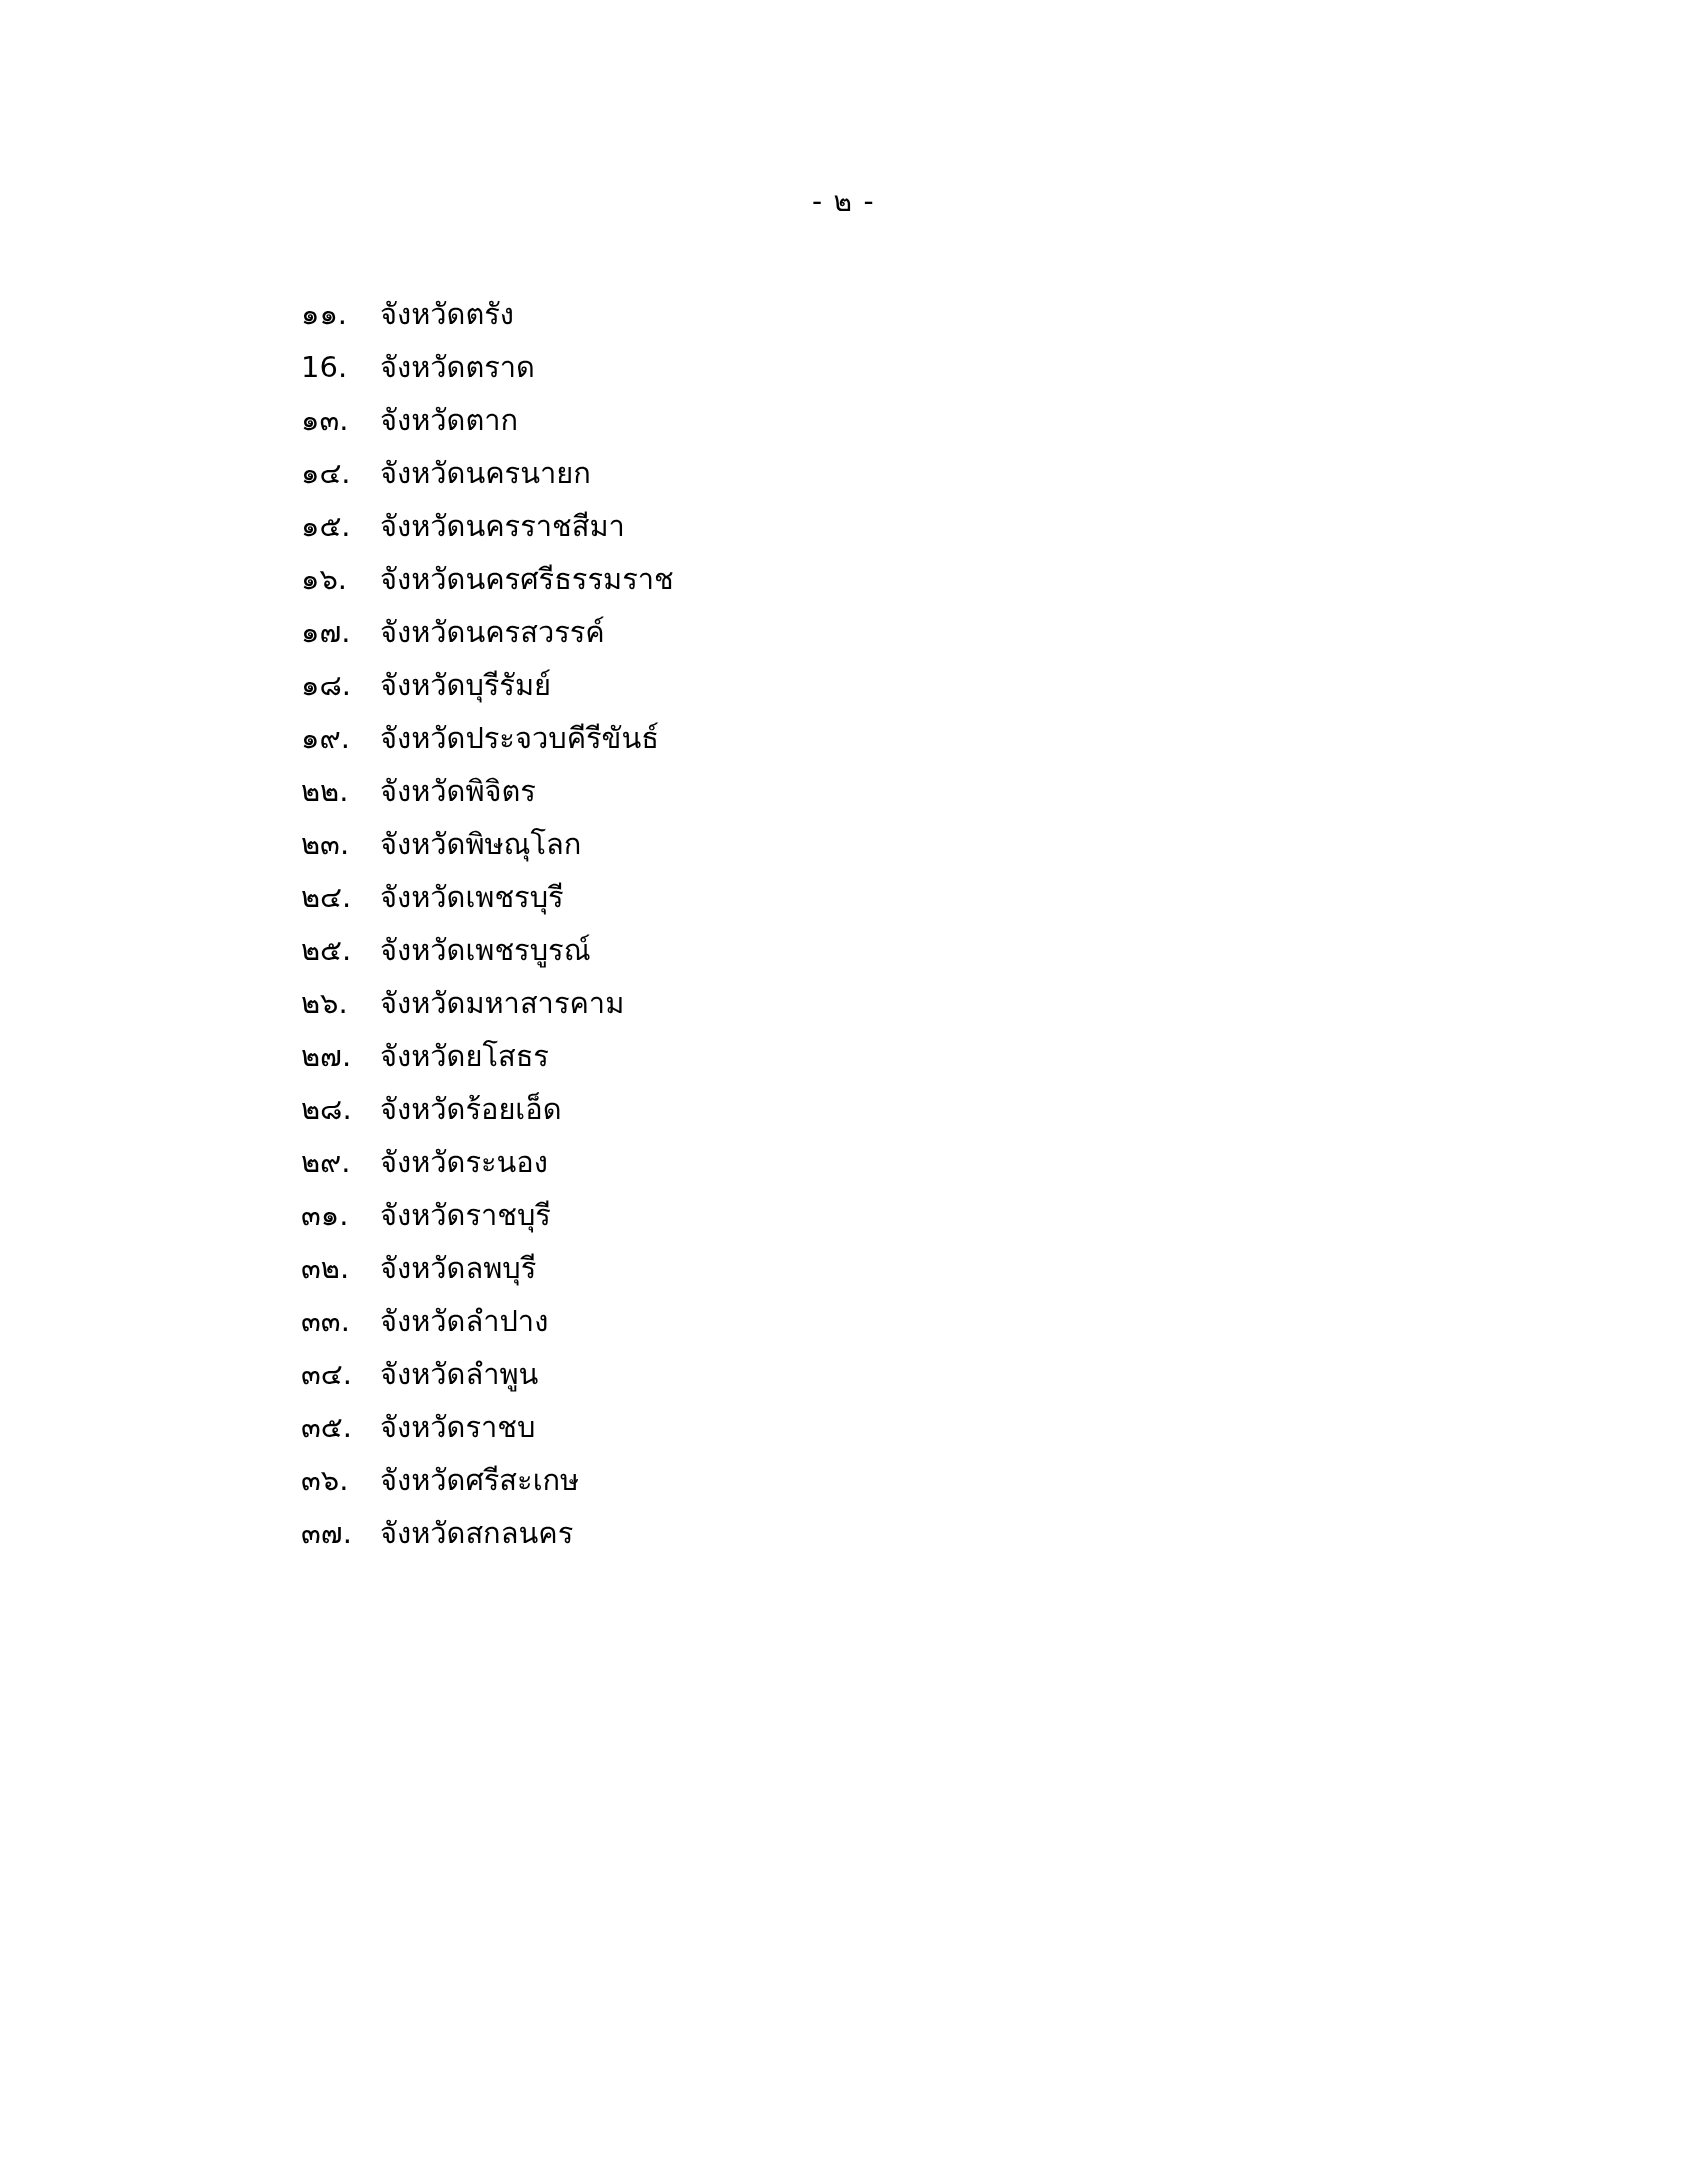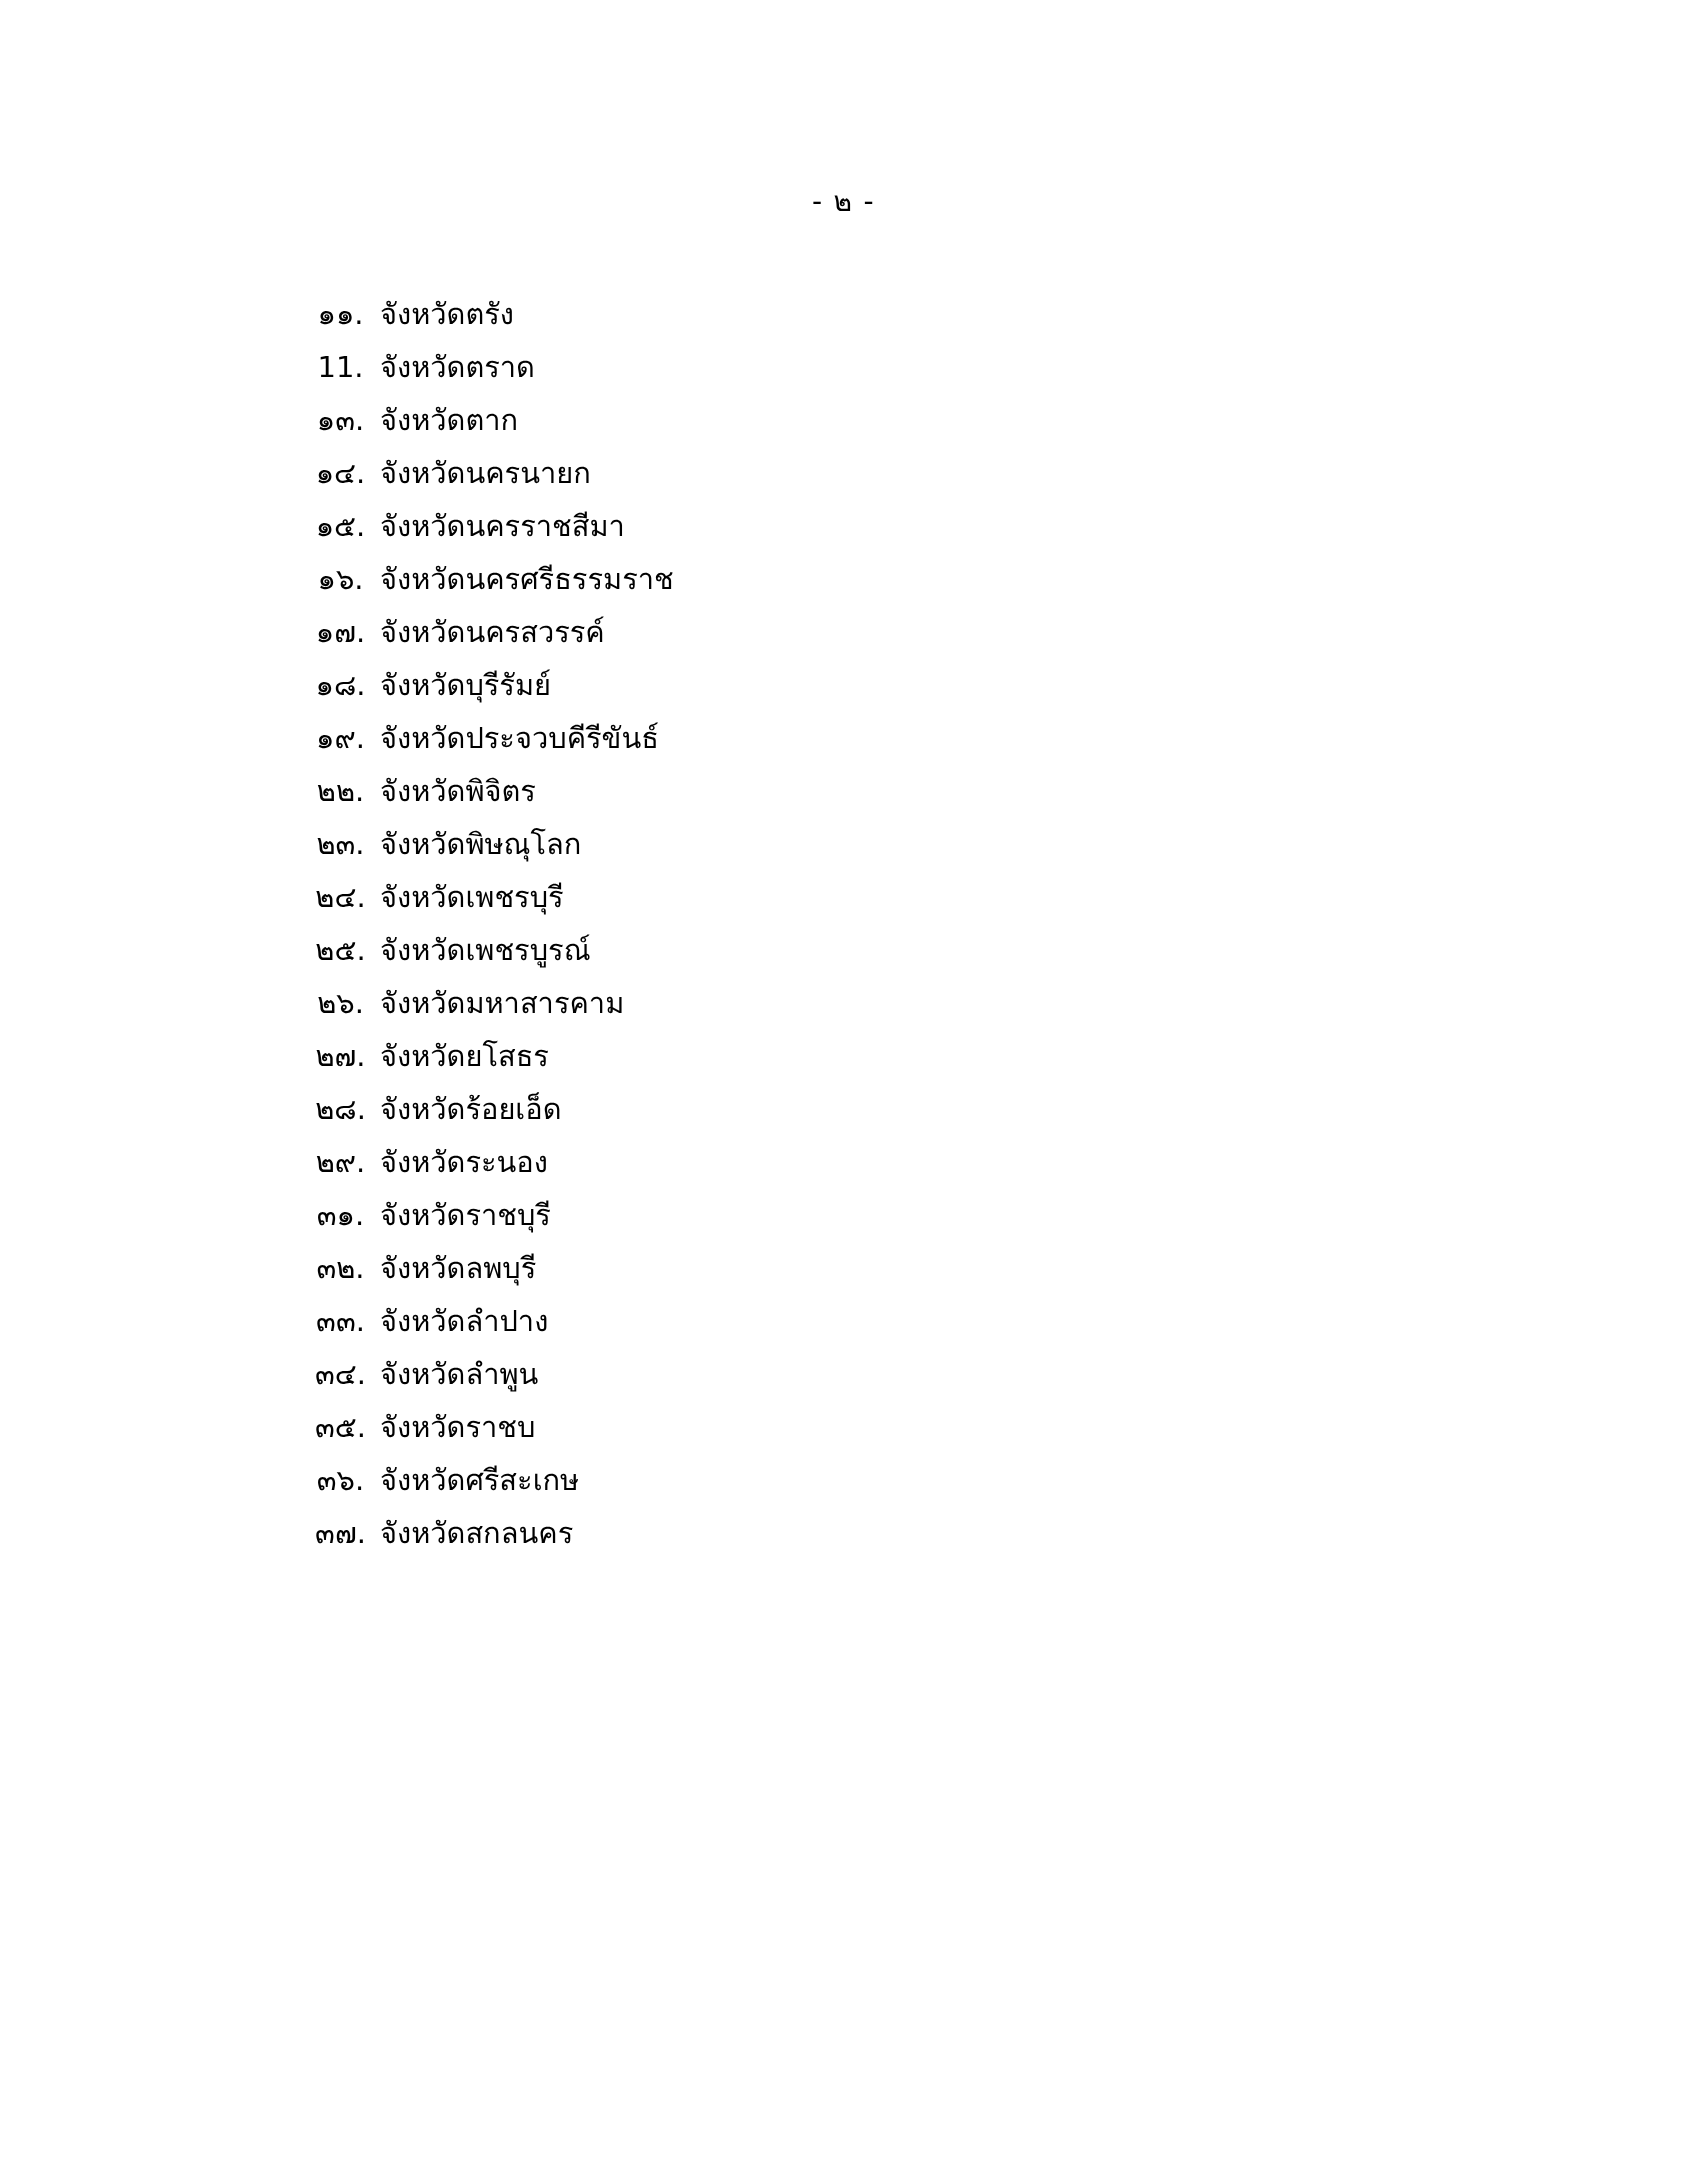--- a/index.html
+++ b/index.html
@@ -42,41 +42,41 @@
     align-items: baseline;
     height: 53px;
     font-size: 29px;
     font-family: "DejaVu Sans", sans-serif;
     font-weight: 400;
     line-height: 53px;
   }
   .item-num {
     width: 79px;
     flex: 0 0 79px;
-    text-align: center;
+    text-align: left;
     white-space: nowrap;
   }
   .item-label {
     white-space: nowrap;
   }
 </style>
 </head>
 <body>
 
 <div class="page">
 
   <div class="page-number">- ๒ -</div>
 
   <ul class="list">
     <li class="list-item">
       <span class="item-num">๑๑.</span>
       <span class="item-label">จังหวัดตรัง</span>
     </li>
     <li class="list-item">
-      <span class="item-num">11.</span>
+      <span class="item-num">16.</span>
       <span class="item-label">จังหวัดตราด</span>
     </li>
     <li class="list-item">
       <span class="item-num">๑๓.</span>
       <span class="item-label">จังหวัดตาก</span>
     </li>
     <li class="list-item">
       <span class="item-num">๑๔.</span>
       <span class="item-label">จังหวัดนครนายก</span>
     </li>

